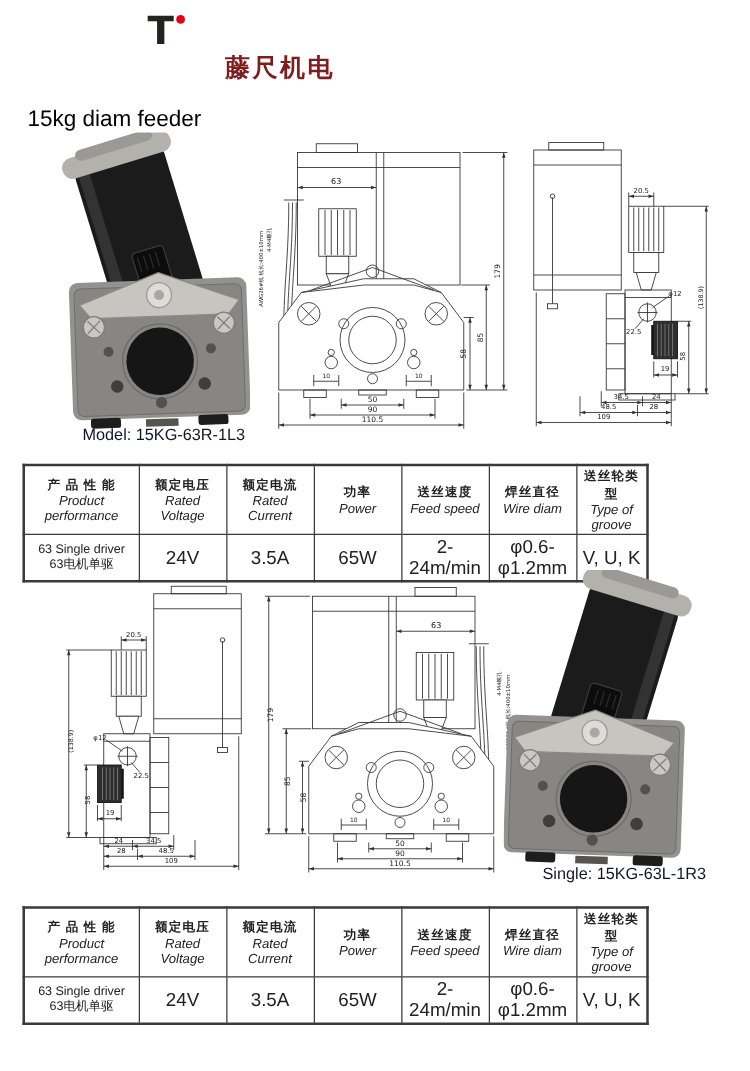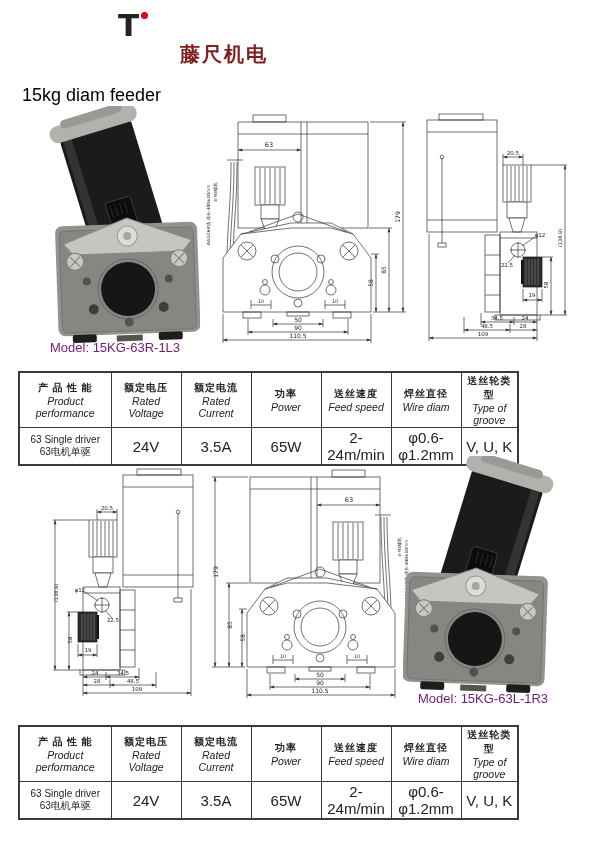--- a/index.html
+++ b/index.html
@@ -7,21 +7,21 @@
         font-family:"Liberation Sans",sans-serif;color:#111;}
   
   .logo{position:absolute;left:118px;top:10px;width:150px;}
   .logo-en{display:flex;align-items:flex-start;font-family:"DejaVu Sans",sans-serif;
            font-weight:800;font-size:31px;line-height:1;letter-spacing:1px;color:#262220;}
   .logo-dot{width:7px;height:7px;border-radius:50%;background:#e60012;margin:2px 2px 0 1px;flex:0 0 auto;}
   .logo-cn{font-size:20px;font-weight:700;letter-spacing:2px;color:#7f1d1d;text-align:right;margin-top:0px;}
   
   .title{position:absolute;left:22px;top:85px;font-size:18px;color:#000;}
   
-  .model{position:absolute;font-size:13px;color:#701a75;}
+  .model{position:absolute;font-size:13px;color:#0f172a;margin-left:16px;}
   .model-1{left:50px;top:340px;}
   .model-2{left:418px;top:691px;}
   
   svg.abs{position:absolute;}
   
   table.spec{position:absolute;left:18px;width:501px;border-collapse:collapse;table-layout:fixed;
              border:2px solid #3a3a3a;background:#fff;}
   .spec-1{top:371px;} .spec-2{top:725px;}
   table.spec td{border:1px solid #3a3a3a;text-align:center;vertical-align:middle;padding:1px 2px;color:#222;}
   tr.hdr td{height:32px;}
@@ -388,21 +388,21 @@
     <text x="120" y="219.5" font-size="6">90</text>
     <text x="120" y="227.5" font-size="6">110.5</text>
     <text x="208" y="105" font-size="4.3" transform="rotate(-90 208 105)">AWG26#线 线长:400±10mm</text>
     <text x="201" y="82" font-size="4.3" transform="rotate(-90 201 82)">4-M4螺孔</text>
   </svg>
 
   <svg class="abs" style="left:403px;top:456px" width="172" height="238" viewBox="0 0 170 238">
     <use href="#geoPhoto" transform="translate(170,0) scale(-1,1)"></use>
   </svg>
 
-  <div class="model model-2">Model: 15KG-63L-1R3</div>
+  <div class="model model-2">Single: 15KG-63L-1R3</div>
 
   <table class="spec spec-2">
     <colgroup>
         <col style="width:92px">
         <col style="width:70px">
         <col style="width:70px">
         <col style="width:70px">
         <col style="width:70px">
         <col style="width:70px">
         <col>

